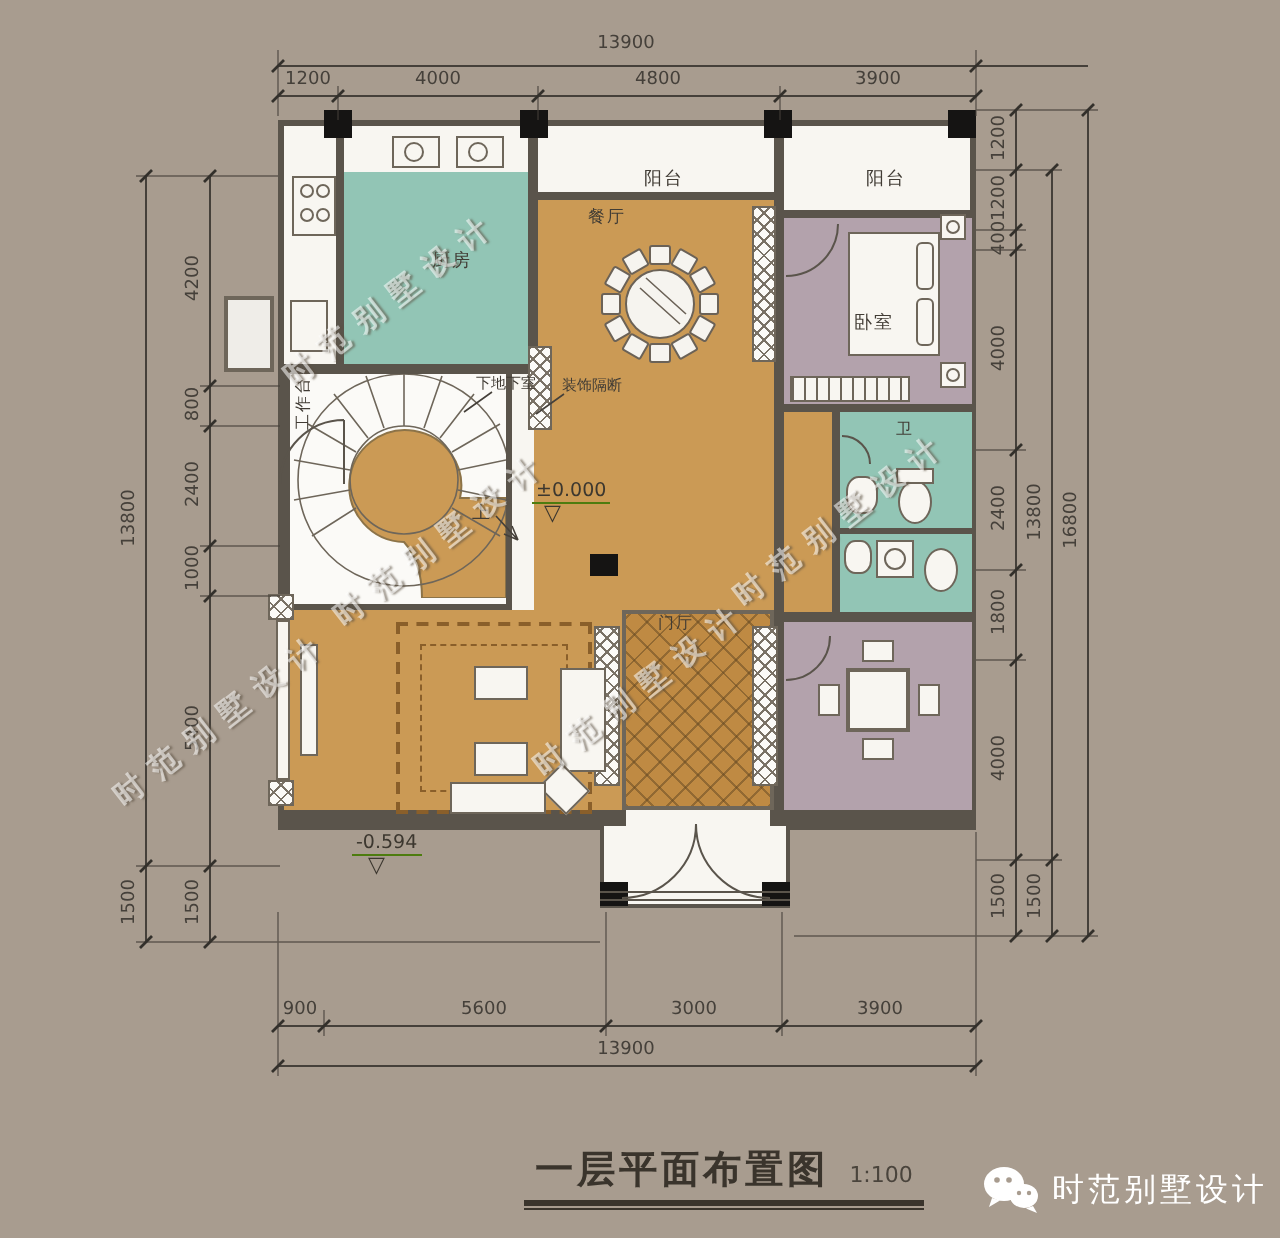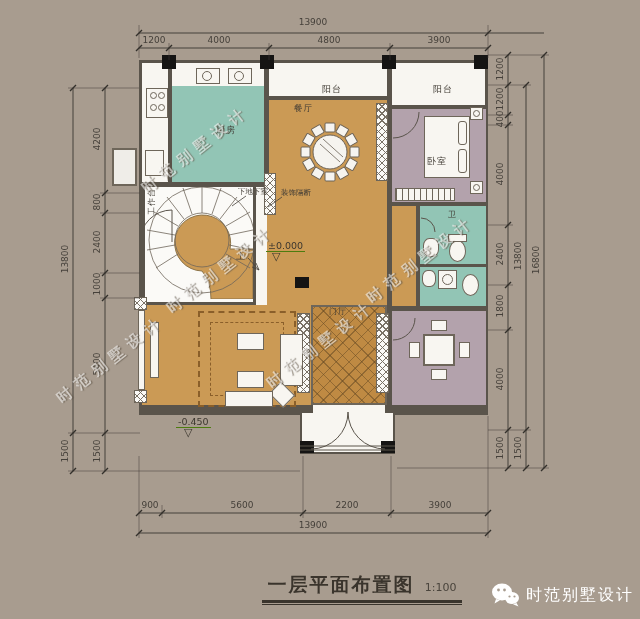--- a/index.html
+++ b/index.html
@@ -203,32 +203,32 @@
 <div class="lbl" style="left:433px;top:83px">阳台</div>
 <div class="lbl" style="left:427px;top:155px">卧室</div>
 <div class="lbl" style="left:448px;top:209px;font-size:8px">卫</div>
 <div class="lbl" style="left:329px;top:306px;font-size:8px">门厅</div>
 <div class="lbl" style="left:236px;top:250px">上</div>
 <div class="lbl" style="left:238px;top:187px;font-size:7.5px;letter-spacing:0">下地下室</div>
 <div class="lbl" style="left:281px;top:188px;font-size:7.5px;letter-spacing:0">装饰隔断</div>
 
 <div class="lev" style="left:266px;top:240px">±0.000</div>
 <div class="tri" style="left:272px;top:252px">▽</div>
-<div class="lev" style="left:176px;top:416px">-0.450</div>
+<div class="lev" style="left:176px;top:416px">-0.594</div>
 <div class="tri" style="left:184px;top:428px">▽</div>
 
 <div class="dim" style="left:291px;top:17px">13900</div>
 <div class="dim" style="left:132px;top:35px">1200</div>
 <div class="dim" style="left:197px;top:35px">4000</div>
 <div class="dim" style="left:307px;top:35px">4800</div>
 <div class="dim" style="left:417px;top:35px">3900</div>
 
 <div class="dim" style="left:128px;top:500px">900</div>
 <div class="dim" style="left:220px;top:500px">5600</div>
-<div class="dim" style="left:325px;top:500px">2200</div>
+<div class="dim" style="left:325px;top:500px">3000</div>
 <div class="dim" style="left:418px;top:500px">3900</div>
 <div class="dim" style="left:291px;top:520px">13900</div>
 
 <div class="dim dimv" style="left:75px;top:134px">4200</div>
 <div class="dim dimv" style="left:75px;top:197px">800</div>
 <div class="dim dimv" style="left:75px;top:237px">2400</div>
 <div class="dim dimv" style="left:75px;top:279px">1000</div>
 <div class="dim dimv" style="left:75px;top:359px">5400</div>
 <div class="dim dimv" style="left:75px;top:446px">1500</div>
 <div class="dim dimv" style="left:43px;top:254px">13800</div>

